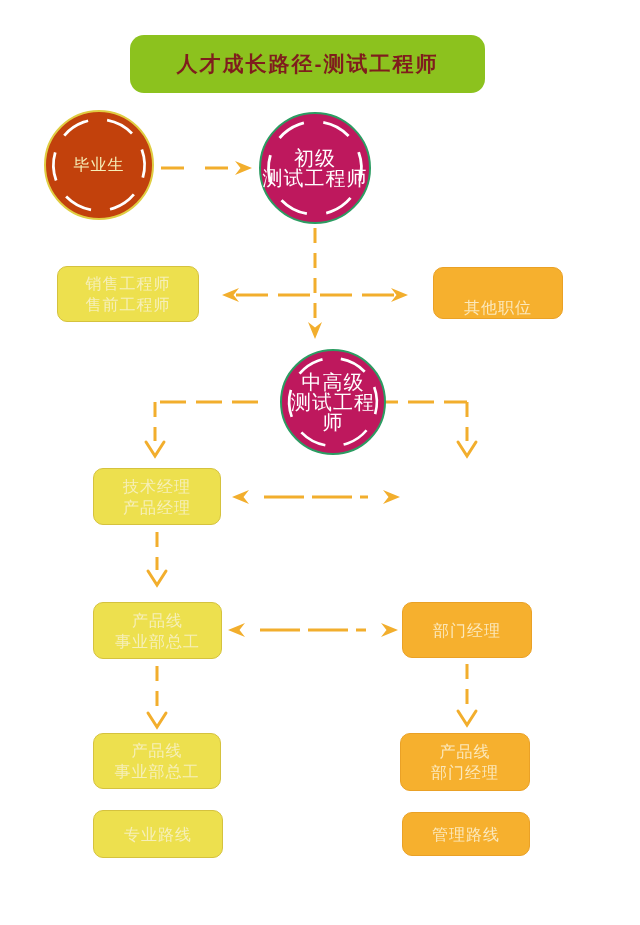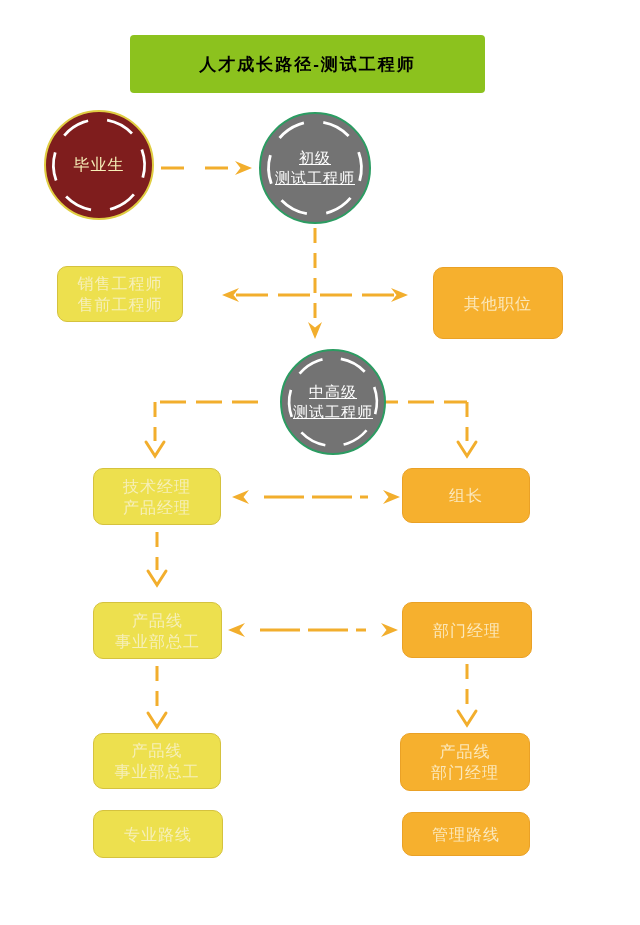--- a/index.html
+++ b/index.html
@@ -4,28 +4,28 @@
 <style>
   html,body{margin:0;padding:0;background:#ffffff;}
   #stage{
     position:relative;width:640px;height:925px;background:#ffffff;overflow:hidden;
     font-family:"Liberation Sans","DejaVu Sans",sans-serif;
   }
   #connectors{position:absolute;left:0;top:0;width:640px;height:925px;pointer-events:none;}
   .node{position:absolute;display:flex;align-items:center;justify-content:center;
         text-align:center;box-sizing:border-box;}
   .title-banner{
-    background:#8CC21E;border-radius:4px;color:#000000;font-size:17px;font-weight:700;
+    background:#8CC21E;border-radius:14px;color:#7f1d1d;font-size:21px;font-weight:700;
     letter-spacing:2px;
   }
   .circle{border-radius:50%;}
   .circle .ring{position:absolute;left:0;top:0;width:100%;height:100%;}
   .circle .lbl{position:relative;z-index:2;line-height:20px;}
-  .circle.c-yellow{background:#7f1d1d;border:2px solid #E0CD42;color:#F6EFB8;font-size:16px;letter-spacing:1px;}
-  .circle.c-green{background:#737373;border:2px solid #2C9C62;color:#ffffff;font-size:15px;letter-spacing:1px;text-decoration:underline;}
+  .circle.c-yellow{background:#c2410c;border:2px solid #E0CD42;color:#F6EFB8;font-size:16px;letter-spacing:1px;}
+  .circle.c-green{background:#be185d;border:2px solid #2C9C62;color:#ffffff;font-size:20px;letter-spacing:1px;}
   .box{border-radius:10px;font-size:16px;line-height:21px;letter-spacing:1px;}
   .box.b-yellow{background:#EDE04E;border:1px solid #D5C23E;color:#F6EFB8;}
   .box.b-orange{background:#F6B02E;border:1px solid #EAA126;color:#FBE8BC;}
 </style>
 </head>
 <body>
 
 <div id="stage">
 
   <svg id="connectors" width="640" height="925" viewBox="0 0 640 925">
@@ -106,38 +106,35 @@
   <div class="node circle c-green" style="left:280px;top:349px;width:106px;height:106px;">
     <svg class="ring" viewBox="0 0 100 100">
       <circle cx="50" cy="50" r="43" fill="none" stroke="#ffffff" stroke-width="2.6" stroke-dasharray="27 18" transform="rotate(-20 50 50)"></circle>
     </svg>
     <div class="lbl">
       <div>中高级</div>
       <div>测试工程师</div>
     </div>
   </div>
 
-  <div class="node box b-yellow" style="left:57px;top:266px;width:126px;height:56px;">
+  <div class="node box b-yellow" style="left:57px;top:266px;width:142px;height:56px;">
     <div>
       <div>销售工程师</div>
       <div>售前工程师</div>
     </div>
   </div>
-  <div class="node box b-orange" style="left:433px;top:267px;width:130px;height:72px;">
+  <div class="node box b-orange" style="left:433px;top:267px;width:130px;height:52px;align-items:flex-end;">
     <span>其他职位</span>
   </div>
 
   <div class="node box b-yellow" style="left:93px;top:468px;width:128px;height:57px;font-family:Liberation Serif, serif;">
     <div>
       <div>技术经理</div>
       <div>产品经理</div>
     </div>
-  </div>
-  <div class="node box b-orange" style="left:402px;top:468px;width:128px;height:55px;">
-    <span>组长</span>
   </div>
 
   <div class="node box b-yellow" style="left:93px;top:602px;width:129px;height:57px;">
     <div>
       <div>产品线</div>
       <div>事业部总工</div>
     </div>
   </div>
   <div class="node box b-orange" style="left:402px;top:602px;width:130px;height:56px;">
     <span>部门经理</span>

